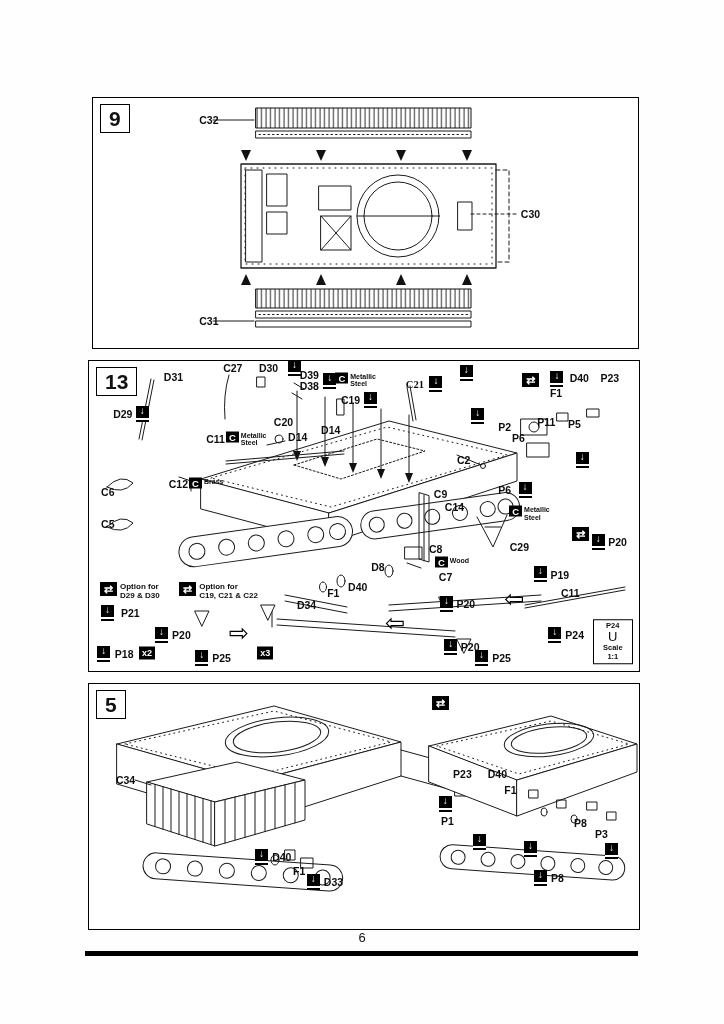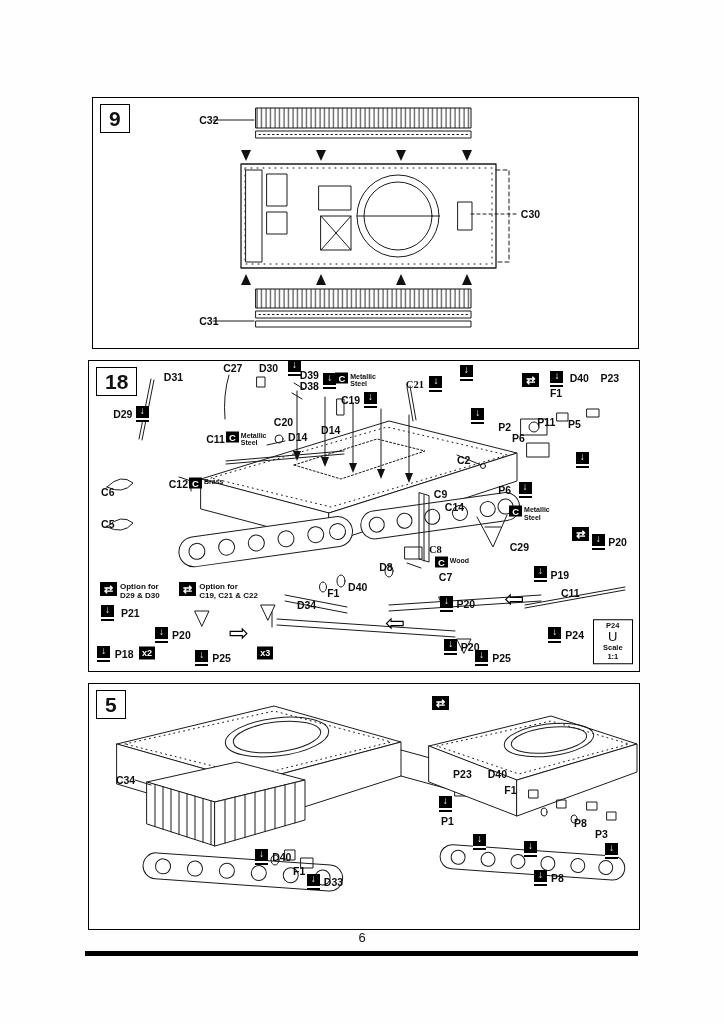--- a/index.html
+++ b/index.html
@@ -98,21 +98,21 @@
       <line x1="120" y1="223" x2="161" y2="223"></line>
     </svg>
     <div class="callouts">
         <div class="co label" style="left: 19.5%; top: 8.8%;">C32</div>
         <div class="co label" style="left: 78.5%; top: 46.4%;">C30</div>
         <div class="co label" style="left: 19.5%; top: 89.2%;">C31</div>
       </div>
   </section>
 
   <section class="panel" id="panel10">
-    <div class="stepbox">18</div>
+    <div class="stepbox">13</div>
     <svg class="drawing" viewBox="0 0 550 310" preserveAspectRatio="none" fill="none" stroke="#1b1b1b" stroke-width="1">
 
       <g>
         <polygon points="112,118 300,60 428,92 240,152" fill="#fff"></polygon>
         <polygon points="122,117 298,66 418,94 242,146" stroke-dasharray="1,4"></polygon>
         <polygon points="112,118 240,152 240,182 112,148" fill="#fff"></polygon>
         <polygon points="240,152 428,92 428,120 240,182" fill="#fff"></polygon>
         <polygon points="205,104 288,78 336,90 252,118" stroke-dasharray="2,2"></polygon>
       </g>
 
@@ -234,34 +234,34 @@
         <div class="co icon-down" style="left: 8.5%; top: 16.8%;">↓</div>
         <div class="co label" style="left: 2.2%; top: 42.4%;">C6</div>
         <div class="co label" style="left: 2.2%; top: 52.7%;">C5</div>
         <div class="co label" style="left: 66.9%; top: 32%;">C2</div>
         <div class="co label" style="left: 62.7%; top: 43%;">C9</div>
         <div class="co label" style="left: 64.7%; top: 47.2%;">C14</div>
         <div class="co mat" style="left: 76.4%; top: 49.1%;">
           <span class="cbadge">C</span>
           <span class="mattext">Metallic Steel</span>
         </div>
-        <div class="co label" style="left: 61.8%; top: 60.7%; font-family: Liberation Serif, serif;">C8</div>
+        <div class="co label" style="left: 61.8%; top: 60.7%;">C8</div>
         <div class="co mat" style="left: 62.9%; top: 64.9%;">
           <span class="cbadge">C</span>
           <span class="mattext">Wood</span>
         </div>
         <div class="co label" style="left: 63.6%; top: 69.8%; text-align: center;">C7</div>
         <div class="co label" style="left: 76.5%; top: 60.1%;">C29</div>
         <div class="co icon-swap" style="left: 87.9%; top: 55.9%;">⇄</div>
         <div class="co icon-down" style="left: 91.4%; top: 58.1%;">↓</div>
         <div class="co label" style="left: 94.4%; top: 58.5%;">P20</div>
         <div class="co icon-down" style="left: 80.9%; top: 68.5%;">↓</div>
         <div class="co label" style="left: 83.9%; top: 69.1%;">P19</div>
         <div class="co label" style="left: 85.8%; top: 74.9%;">C11</div>
-        <div class="co label" style="left: 51.3%; top: 66.6%; margin-left: 8px;">D8</div>
+        <div class="co label" style="left: 51.3%; top: 66.6%;">D8</div>
         <div class="co label" style="left: 47.1%; top: 73%;">D40</div>
         <div class="co label" style="left: 43.3%; top: 74.9%;">F1</div>
         <div class="co label" style="left: 37.8%; top: 78.8%;">D34</div>
         <div class="co note" style="left: 2%; top: 74.2%;">
           <span class="swapbadge">⇄</span>
           <span class="notetext">Option for<br>D29 &amp; D30</span>
         </div>
         <div class="co note" style="left: 16.4%; top: 74.2%;">
           <span class="swapbadge">⇄</span>
           <span class="notetext">Option for<br>C19, C21 &amp; C22</span>

